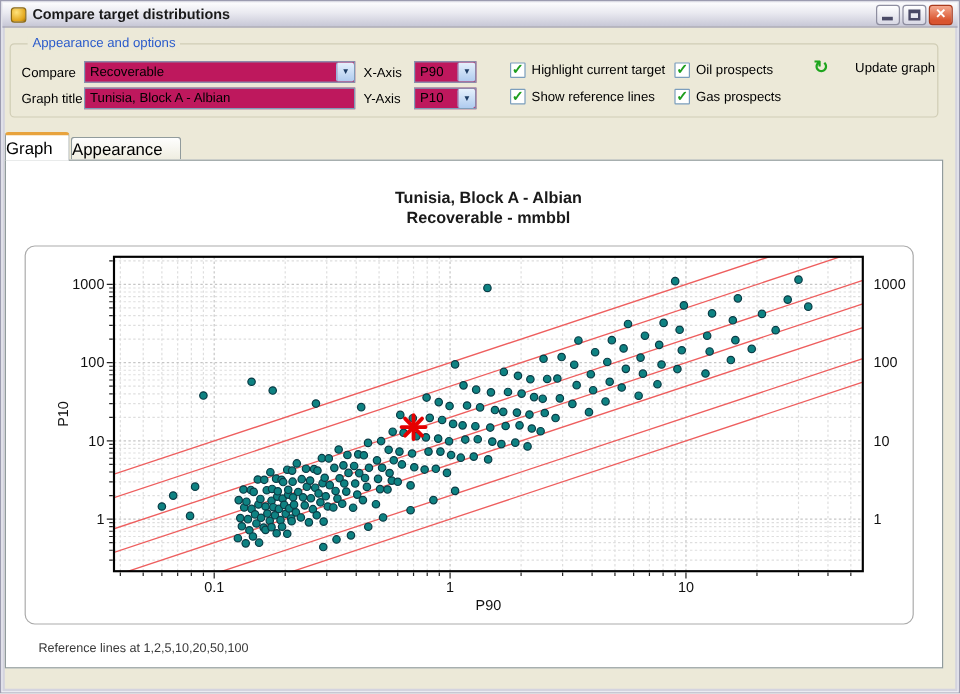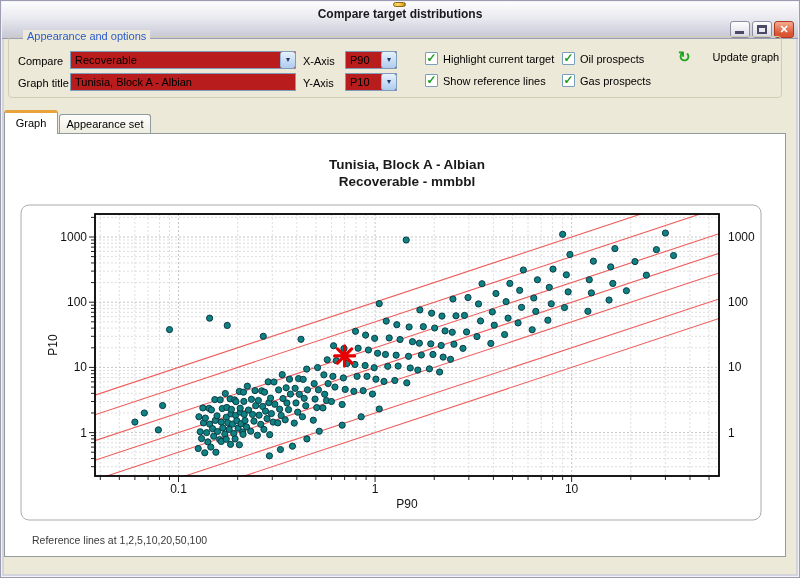--- a/index.html
+++ b/index.html
@@ -3,61 +3,61 @@
 <meta charset="utf-8">
 <style>
   * { margin:0; padding:0; box-sizing:border-box; }
   html,body { width:800px; height:578px; font-family:"Liberation Sans", sans-serif; }
   .window {
     position:relative; width:800px; height:578px; background:#ECE9D8; overflow:hidden;
     box-shadow: inset 0 0 0 1px #9C9CB0, inset 0 0 0 2px #F2F2F7, inset 0 0 0 4px #D4D4DF;
   }
   
   .titlebar {
-    position:absolute; left:2px; top:2px; right:2px; height:37px;
+    position:absolute; left:2px; top:2px; right:2px; height:21px;
     background:linear-gradient(180deg,#FDFDFE 0%,#E9E9F0 45%,#C7C7D6 100%);
-    border-bottom:1px solid #9C9CB0; display:flex; align-items:center; padding:0 4px;flex-direction:column;
+    border-bottom:1px solid #9C9CB0; display:flex; align-items:center; padding:0 4px;
   }
   .app-icon { width:13px; height:13px; margin:0 5px 0 3px; border-radius:3px;
     background:radial-gradient(circle at 35% 30%,#FFE27A,#E2A51B 70%,#9C6F0E);
     border:1px solid #8A6914; }
   .title-text { font-size:12px; font-weight:bold; color:#1A1A1A; }
   .tb-buttons { margin-left:auto; display:flex; gap:2px; }
   .tb-btn { width:20px; height:17px; border:1px solid #8E8EA0; border-radius:3px;
     background:linear-gradient(180deg,#FFFFFF,#D8D8E4); position:relative; cursor:default; }
   .tb-btn .bar { position:absolute; left:4px; bottom:3px; width:9px; height:3px; background:#4A4A66; }
   .tb-btn .box { position:absolute; left:4px; top:3px; width:10px; height:9px; border:2px solid #4A4A66; border-top-width:3px; }
   .tb-close { background:linear-gradient(180deg,#F5A98F,#D9542F 80%); border-color:#A93A1D;
     color:#fff; font-size:11px; font-weight:bold; text-align:center; line-height:15px; }
   
   .groupbox { position:absolute; left:8px; top:36px; width:774px; height:62px;
     border:1px solid #D0CDB5; border-radius:4px; }
   .group-label { position:absolute; left:14px; top:-7px; background:#ECE9D8; padding:0 4px;
     font-size:11px; color:#2B5BCB; }
   .fldlabel { position:absolute; font-size:11px; color:#000; }
-  .combo, .textinput { position:absolute; height:18px; background:#b91c1c;
+  .combo, .textinput { position:absolute; height:18px; background:#be185d;
     border:1px solid #7F9DB9; font-size:11px; display:flex; align-items:center; }
   .combo .val { padding-left:4px; flex:1; overflow:hidden; white-space:nowrap; }
   .combo-btn { width:15px; height:16px; border-left:1px solid #96B5DC; border-radius:2px;
     background:linear-gradient(180deg,#E6F1FC,#AFCBEF); text-align:center; font-size:8px;
     color:#1D3C64; line-height:15px; cursor:default; }
   .textinput input { border:0; outline:0; width:100%; height:100%; padding-left:4px;
     font-size:11px; font-family:"Liberation Sans",sans-serif; background:transparent; }
   .cbrow { position:absolute; display:flex; align-items:center; gap:5px; }
   .cb { width:13px; height:13px; background:#fff; border:1px solid #7B9EBD; border-radius:1px;
     display:flex; align-items:center; justify-content:center; cursor:default; }
   .cb .tick { color:#1E9E1E; font-size:12px; font-weight:bold; margin-top:-2px; }
   .cblabel { font-size:11px; color:#000;text-align:center; }
   .flatbtn { position:absolute; display:flex; align-items:center; gap:6px; cursor:default; }
   .refresh-ic { color:#1EA51E; font-size:15px; font-weight:bold; line-height:14px; }
   .flat-label { font-size:11px; color:#000;padding-left:16px; }
   .copy-label { font-size:11px; color:#000; line-height:11px; }
   
   .tab { position:absolute; border:1px solid #919B9C; border-bottom:none;
-    border-radius:3px 3px 0 0; font-size:11px; text-align:center; cursor:default; }
+    border-radius:3px 3px 0 0; font-size:14px; cursor:default; }
   .tab-active { left:4px; top:110px; width:54px; height:24px; background:#FFFFFF;
     border-top:3px solid #E8A33D; line-height:20px; z-index:3; }
   .tab-inactive { left:59px; top:114px; width:92px; height:19px;
     background:linear-gradient(180deg,#FEFEFE,#EFEDE0); line-height:18px; z-index:1; }
   
   .panel { position:absolute; left:4px; top:133px; width:782px; height:424px;
     background:#fff; border:1px solid #919B9C; z-index:2; }
   .chart-svg { position:absolute; left:4px; top:133px; width:782px; height:424px; z-index:2; }
   .footer-note { position:absolute; left:32px; top:534px; font-size:10.5px; color:#3A3A3A; z-index:4; }
 </style>

